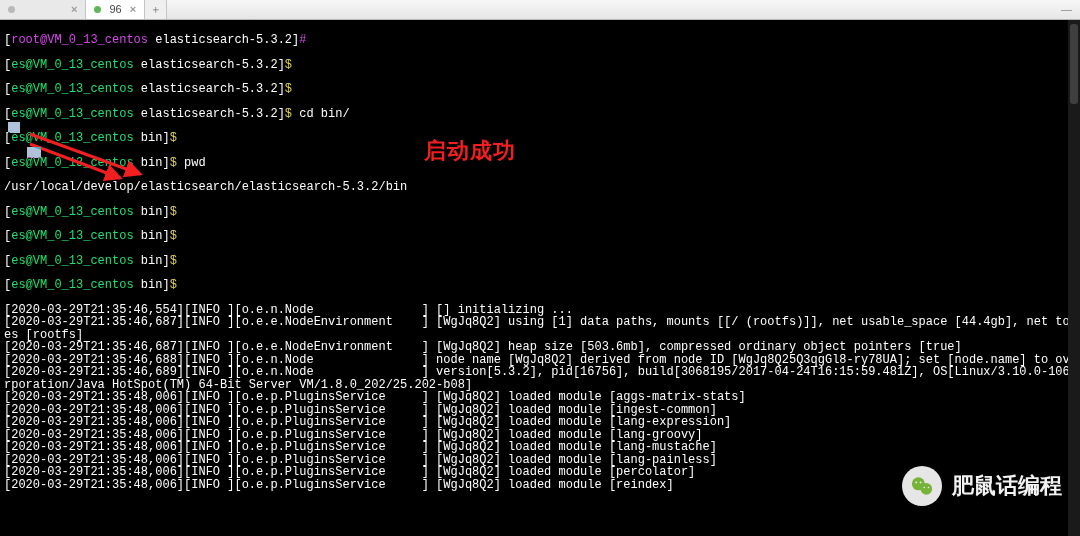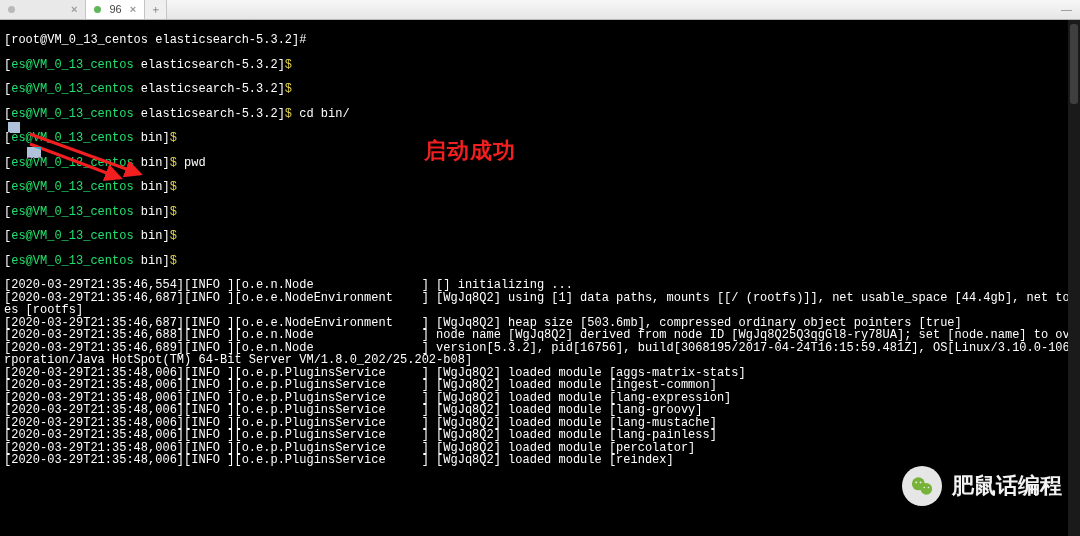--- a/index.html
+++ b/index.html
@@ -42,21 +42,21 @@
   .win-btns {
     margin-left:auto; display:flex; align-items:center; gap:10px; padding-right:8px;
     color:#888;
   }
   .term {
     padding: 2px 4px 4px 4px;
     white-space: pre;
     position:relative;
   }
   .term .line { height:12.5px; }
-  .c-cyan { color:#ffffff; }
+  .c-cyan { color:#d946ef; }
   .c-green { color:#22e06e; }
   .c-yellow { color:#e0d24a; }
   .red-label {
     position:absolute;
     font-family: "Microsoft YaHei","SimSun",sans-serif;
     font-size:22px;
     color:#f11f1f;
     font-weight:600;
     letter-spacing:1px;
   }
@@ -111,20 +111,21 @@
   </div>
 </div>
 
 <div class="term">
 <div class="line">[<span class="c-cyan">root@VM_0_13_centos</span> <span>elasticsearch-5.3.2</span>]<span class="c-cyan">#</span></div>
 <div class="line">[<span class="c-green">es@VM_0_13_centos</span> <span>elasticsearch-5.3.2</span>]<span class="c-yellow">$</span></div>
 <div class="line">[<span class="c-green">es@VM_0_13_centos</span> <span>elasticsearch-5.3.2</span>]<span class="c-yellow">$</span></div>
 <div class="line">[<span class="c-green">es@VM_0_13_centos</span> <span>elasticsearch-5.3.2</span>]<span class="c-yellow">$</span> <span>cd bin/</span></div>
 <div class="line">[<span class="c-green">es@VM_0_13_centos</span> <span>bin</span>]<span class="c-yellow">$</span></div>
 <div class="line">[<span class="c-green">es@VM_0_13_centos</span> <span>bin</span>]<span class="c-yellow">$</span> <span>pwd</span></div>
+<div class="line">/usr/local/develop/elasticsearch/elasticsearch-5.3.2/bin</div>
 <div class="line">[<span class="c-green">es@VM_0_13_centos</span> <span>bin</span>]<span class="c-yellow">$</span></div>
 <div class="line">[<span class="c-green">es@VM_0_13_centos</span> <span>bin</span>]<span class="c-yellow">$</span></div>
 <div class="line">[<span class="c-green">es@VM_0_13_centos</span> <span>bin</span>]<span class="c-yellow">$</span></div>
 <div class="line">[<span class="c-green">es@VM_0_13_centos</span> <span>bin</span>]<span class="c-yellow">$</span></div>
 <div id="logs"><div class="line">[2020-03-29T21:35:46,554][INFO ][o.e.n.Node               ] [] initializing ...</div><div class="line">[2020-03-29T21:35:46,687][INFO ][o.e.e.NodeEnvironment    ] [WgJq8Q2] using [1] data paths, mounts [[/ (rootfs)]], net usable_space [44.4gb], net total_space [49gb], spins? [unknown], ty</div><div class="line">es [rootfs]</div><div class="line">[2020-03-29T21:35:46,687][INFO ][o.e.e.NodeEnvironment    ] [WgJq8Q2] heap size [503.6mb], compressed ordinary object pointers [true]</div><div class="line">[2020-03-29T21:35:46,688][INFO ][o.e.n.Node               ] node name [WgJq8Q2] derived from node ID [WgJq8Q25Q3qgGl8-ry78UA]; set [node.name] to override</div><div class="line">[2020-03-29T21:35:46,689][INFO ][o.e.n.Node               ] version[5.3.2], pid[16756], build[3068195/2017-04-24T16:15:59.481Z], OS[Linux/3.10.0-1062.9.1.el7.x86_64/amd64], JVM[Oracle Co</div><div class="line">rporation/Java HotSpot(TM) 64-Bit Server VM/1.8.0_202/25.202-b08]</div><div class="line">[2020-03-29T21:35:48,006][INFO ][o.e.p.PluginsService     ] [WgJq8Q2] loaded module [aggs-matrix-stats]</div><div class="line">[2020-03-29T21:35:48,006][INFO ][o.e.p.PluginsService     ] [WgJq8Q2] loaded module [ingest-common]</div><div class="line">[2020-03-29T21:35:48,006][INFO ][o.e.p.PluginsService     ] [WgJq8Q2] loaded module [lang-expression]</div><div class="line">[2020-03-29T21:35:48,006][INFO ][o.e.p.PluginsService     ] [WgJq8Q2] loaded module [lang-groovy]</div><div class="line">[2020-03-29T21:35:48,006][INFO ][o.e.p.PluginsService     ] [WgJq8Q2] loaded module [lang-mustache]</div><div class="line">[2020-03-29T21:35:48,006][INFO ][o.e.p.PluginsService     ] [WgJq8Q2] loaded module [lang-painless]</div><div class="line">[2020-03-29T21:35:48,006][INFO ][o.e.p.PluginsService     ] [WgJq8Q2] loaded module [percolator]</div><div class="line">[2020-03-29T21:35:48,006][INFO ][o.e.p.PluginsService     ] [WgJq8Q2] loaded module [reindex]</div></div>
 
 
   
   <div class="red-label" style="left:424px; top:120px;">启动成功</div>
 

